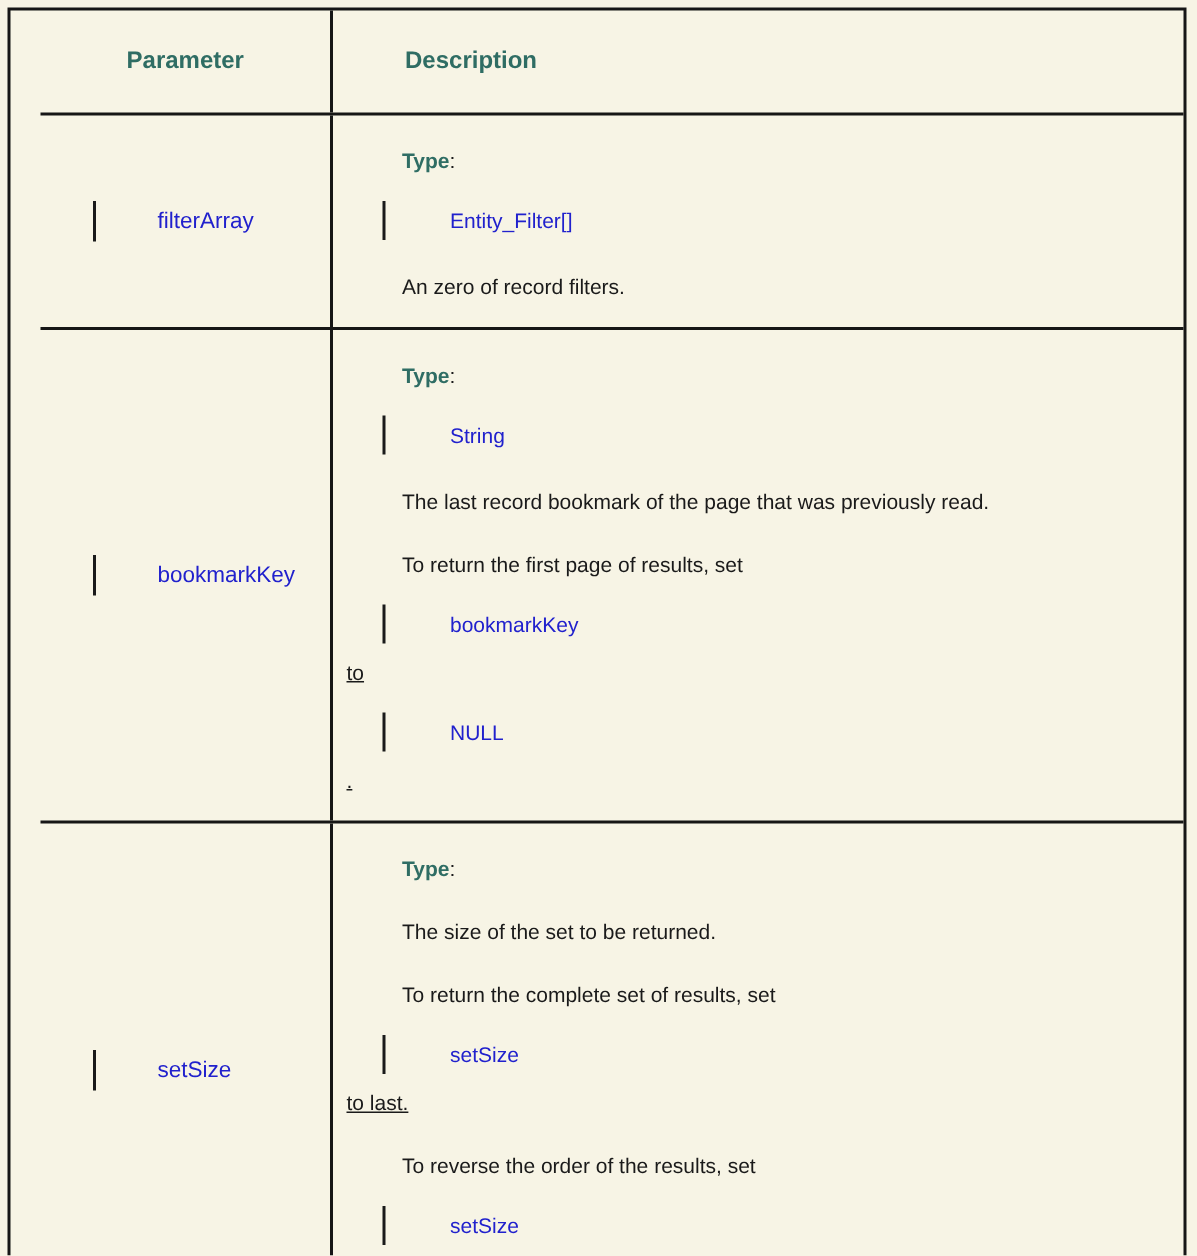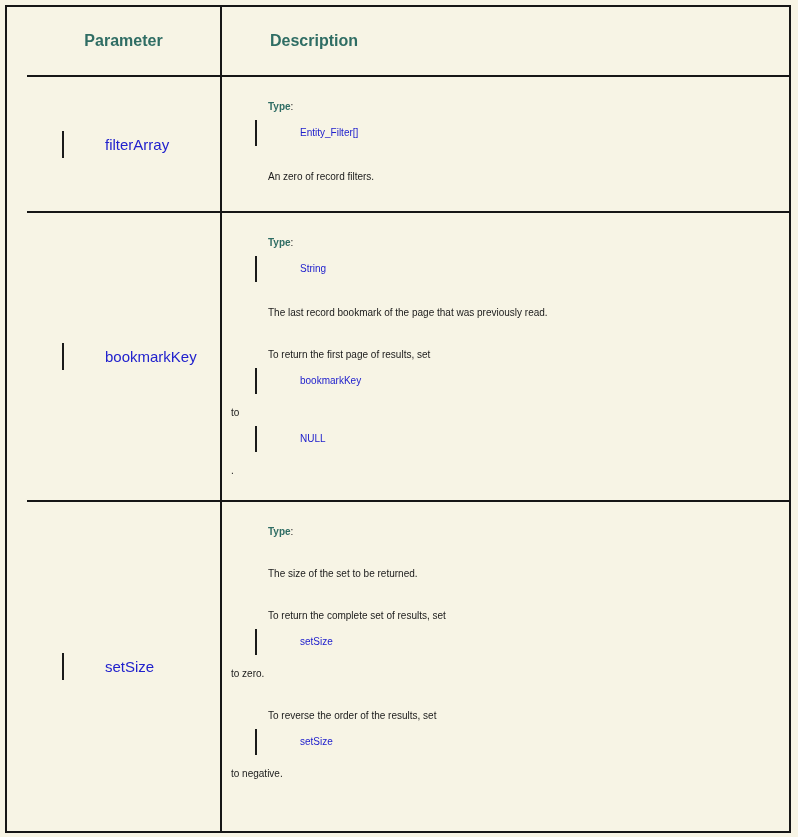--- a/index.html
+++ b/index.html
@@ -67,40 +67,40 @@
   }
   .param-cell .pipe { height: 27px; }
   .param-name {
     margin-left: 41px;
     color: #2121cd;
   }
 
   .desc-cell {
     flex: 1;
     padding: 19px 16px 16px 9px;
-    font-size: 10px;
+    font-size: 14px;
     line-height: 22px;
   }
   .desc-label { margin-left: 37px; }
   .teal-bold { color: #2f6d64; font-weight: bold; }
   .desc-code {
     display: flex;
     align-items: center;
-    margin: 2px 0 8px 24px;
+    margin: 16px 0 8px 24px;
     min-height: 24px;
   }
   .pipe {
     width: 2px;
     height: 26px;
     background: #1a1a1a;
     flex: none;
   }
   .code-text { margin-left: 43px; color: #2121cd; }
   .desc-para { margin-top: 20px; text-indent: 37px; }
-  .desc-cont { margin-top: 6px; }
+  .desc-cont { margin-top: 6px; text-decoration: underline; }
 </style>
 </head>
 <body>
 
 <div class="page">
   <div class="tbl">
     <div class="head-row">
       <div class="head-param">Parameter</div>
       <div class="head-desc">Description</div>
     </div>
@@ -152,21 +152,21 @@
       <span class="param-name">setSize</span>
     </div>
     <div class="desc-cell">
             <div class="desc-label"><span class="teal-bold">Type</span>:</div>
             <div class="desc-para">The size of the set to be returned.</div>
             <div class="desc-para">To return the complete set of results, set</div>
             <div class="desc-code">
               <span class="pipe"></span>
               <span class="code-text">setSize</span>
             </div>
-            <div class="desc-cont">to zero.</div>
+            <div class="desc-cont">to last.</div>
             <div class="desc-para">To reverse the order of the results, set</div>
             <div class="desc-code">
               <span class="pipe"></span>
               <span class="code-text">setSize</span>
             </div>
             <div class="desc-cont">to negative.</div>
           </div>
   </div>
 </div>
   </div>

